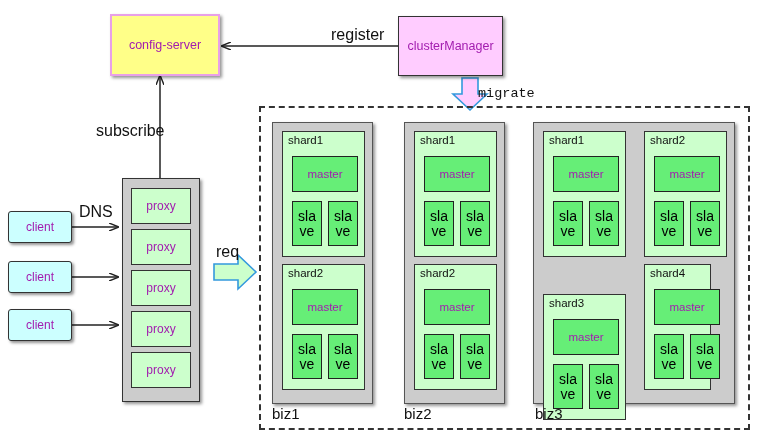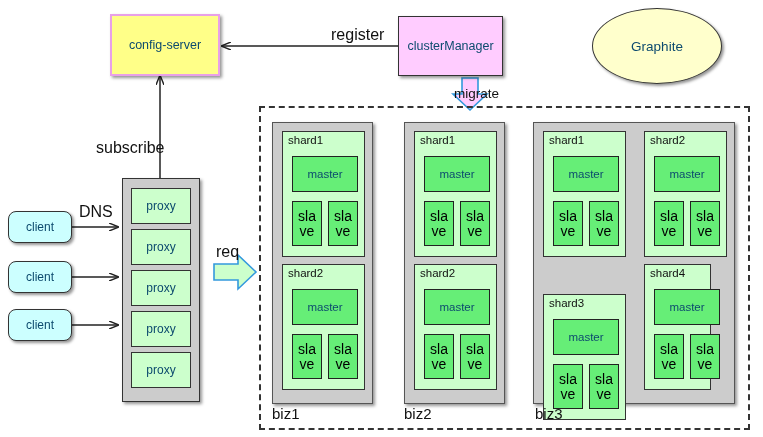--- a/index.html
+++ b/index.html
@@ -12,21 +12,21 @@
     width:763px;height:437px;
     background:#ffffff;
     overflow:hidden;
   }
   .abs{position:absolute;box-sizing:border-box;}
 
   
   .node{
     display:flex;align-items:center;justify-content:center;
     text-align:center;
-    color:#0c4a6e;
+    color:#a21caf;
     box-sizing:border-box;
   }
   .shadow{box-shadow:2px 2px 3px rgba(0,0,0,0.42);}
 
   .config-server{
     background:#ffff88;
     border:2px solid #e8a0e8;
     font-size:12.5px;
   }
   .cluster-manager{
@@ -36,21 +36,21 @@
   }
   .graphite{
     background:#ffffcc;
     border:1.6px solid #333333;
     border-radius:50%;
     font-size:13.5px;
   }
   .client{
     background:#ccffff;
     border:1.6px solid #333333;
-    border-radius:8px;
+    border-radius:3px;
     font-size:12px;
   }
 
   
   .pool{
     background:#cccccc;
     border:1.6px solid #333333;
   }
   .proxy{
     background:#ccffcc;
@@ -131,27 +131,24 @@
   </svg>
 
   <div class="abs node config-server shadow" style="left:110px;top:14px;width:110px;height:62px;">
     <span>config-server</span>
   </div>
 
   <div class="abs node cluster-manager shadow" style="left:398px;top:16px;width:105px;height:60px;">
     <span>clusterManager</span>
   </div>
 
-  <div class="abs node graphite shadow" style="left:592px;top:8px;width:130px;height:76px;">
-    <span>Graphite</span>
-  </div>
 
   <div class="abs edge-label" style="left:331px;top:26px;">register</div>
-  <div class="abs edge-label" style="left:96px;top:139px;">subscribe</div>
-  <div class="abs edge-label big" style="left:454px;top:86px;">migrate</div>
+  <div class="abs edge-label" style="left:96px;top:122px;">subscribe</div>
+  <div class="abs edge-label big" style="left:478px;top:86px;font-family:Liberation Mono, monospace;">migrate</div>
   <div class="abs edge-label" style="left:79px;top:203px;">DNS</div>
   <div class="abs edge-label" style="left:216px;top:243px;">req</div>
 
   <div class="abs node client shadow" style="left:8px;top:211px;width:64px;height:32px;">
     <span>client</span>
   </div>
   <div class="abs node client shadow" style="left:8px;top:261px;width:64px;height:32px;">
     <span>client</span>
   </div>
   <div class="abs node client shadow" style="left:8px;top:309px;width:64px;height:32px;">

